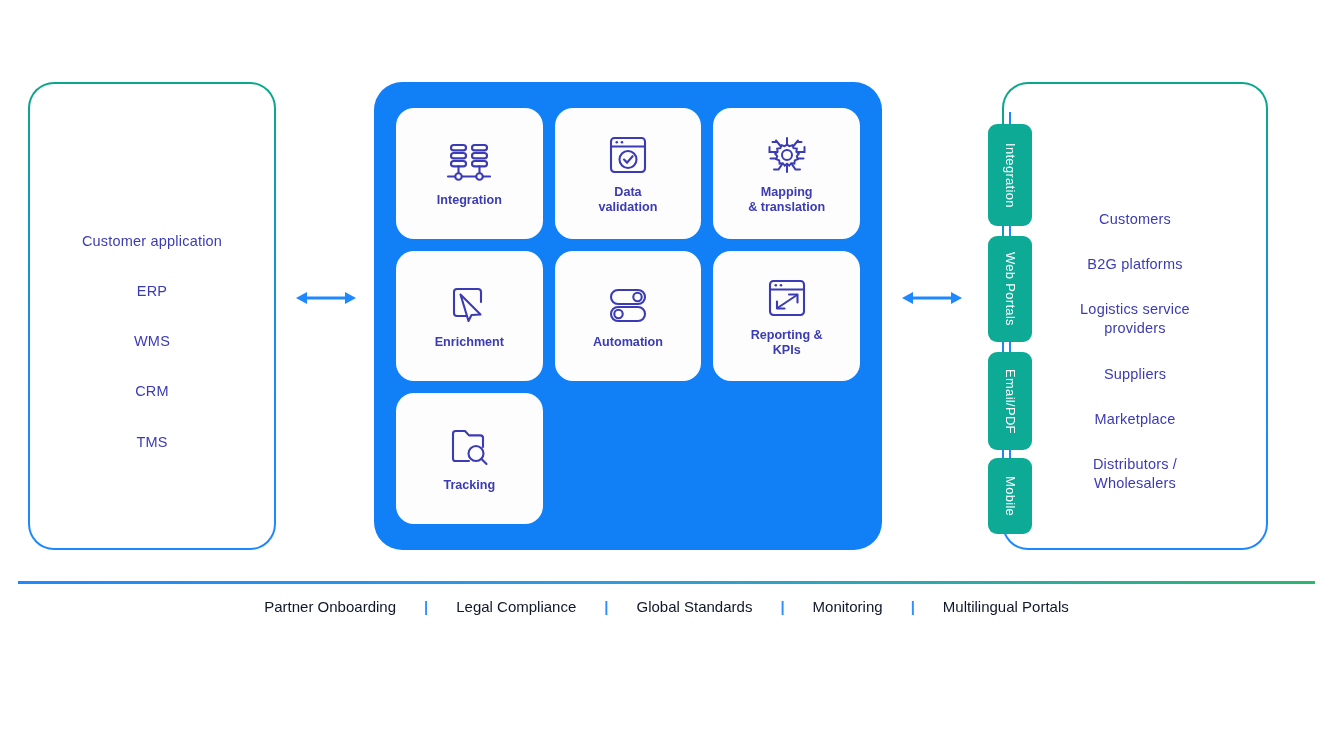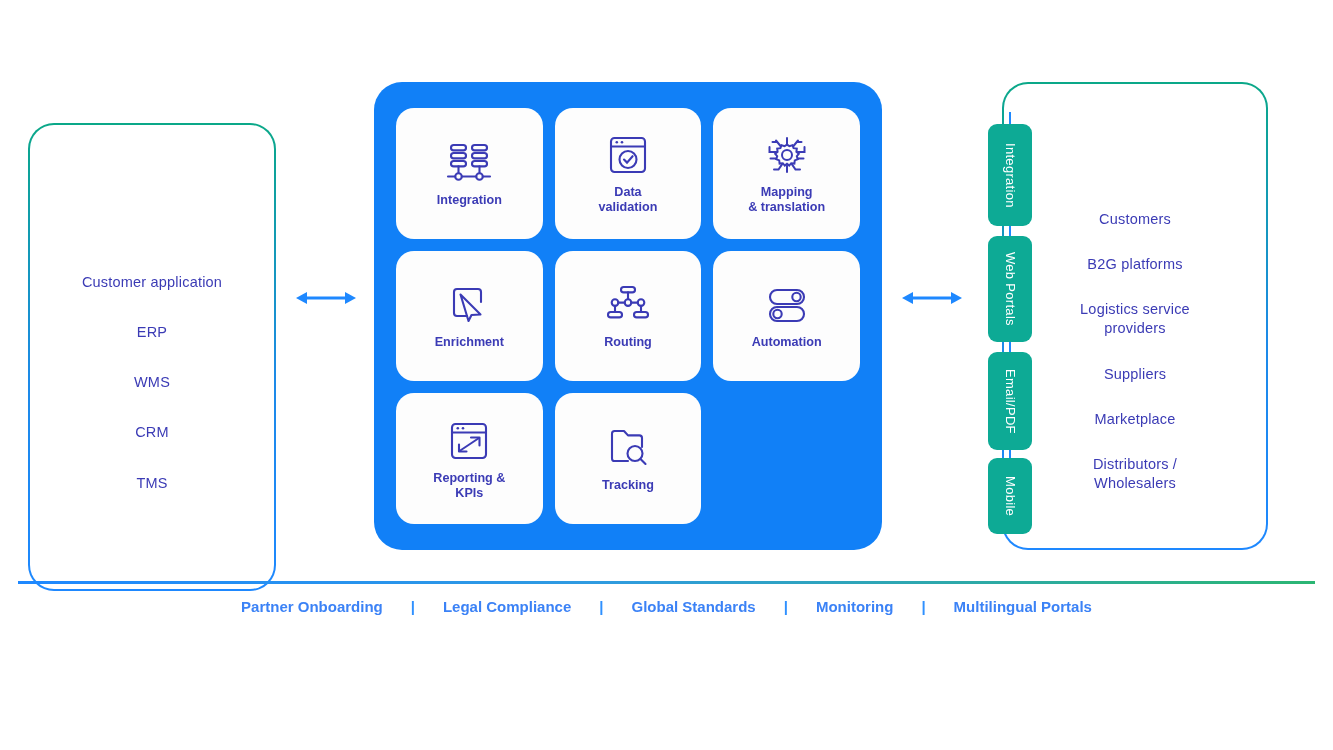--- a/index.html
+++ b/index.html
@@ -13,21 +13,21 @@
 
   
   .side-panel {
     position:absolute;
     border-radius:26px;
     background:
       linear-gradient(#fff,#fff) padding-box,
       linear-gradient(180deg,#0aa888 0%, #1d8ae8 55%, #1e88ff 100%) border-box;
     border:2px solid transparent;
   }
-  #left-panel  { left:28px;  top:82px; width:248px; height:468px;margin-top:41px; }
+  #left-panel  { left:28px;  top:82px; width:248px; height:468px; }
   #right-panel { left:1002px;top:82px; width:266px; height:468px; }
 
   .panel-list {
     position:absolute; left:0; right:0;
     display:flex; flex-direction:column;
     align-items:center;
   }
   .panel-item {
     color:#3b3bb5;
     font-size:14.5px;
@@ -99,23 +99,23 @@
   #divider {
     position:absolute; left:18px; top:581px;
     width:1297px; height:3px;
     background:linear-gradient(90deg,#1e88ff 0%, #2f9be0 45%, #2bb673 100%);
   }
   #footer {
     position:absolute; left:0; top:598px; width:1333px;
     display:flex; align-items:center; justify-content:center;
   }
   #footer .foot-item {
-    color:#3b82f6;
+    color:#0f172a;
     font-size:15px;
-    font-weight:bold;
+    font-weight:normal;
     padding:0 28px;
     white-space:nowrap;
   }
   #footer .foot-sep {
     color:#2f90ff;
     font-size:15px;
     font-weight:bold;
   }
 </style>
 </head>
@@ -195,36 +195,20 @@
     </div>
 
     <div class="feature-card">
       <svg class="ficon" viewBox="0 0 48 48" fill="none" stroke="#3b3bb5" stroke-width="2.1" stroke-linecap="round" stroke-linejoin="round">
         <path d="M36 21 V11 a3 3 0 0 0 -3 -3 H12 a3 3 0 0 0 -3 3 v21 a3 3 0 0 0 3 3 h10"></path>
         <path d="M16.5 15.5 L36.5 35.5 L27.5 36 L24.5 42 Z" transform="translate(-1,-2)"></path>
       </svg>
       <div class="flabel">Enrichment</div>
     </div>
 
-    <div class="feature-card">
-      <svg class="ficon" viewBox="0 0 48 48" fill="none" stroke="#3b3bb5" stroke-width="2.1" stroke-linecap="round">
-        <rect x="17" y="6" width="14" height="5.4" rx="2.7"></rect>
-        <line x1="24" y1="11.4" x2="24" y2="18"></line>
-        <circle cx="24" cy="21.6" r="3.3"></circle>
-        <circle cx="11" cy="21.6" r="3.3"></circle>
-        <circle cx="37" cy="21.6" r="3.3"></circle>
-        <line x1="14.3" y1="21.6" x2="20.7" y2="21.6"></line>
-        <line x1="27.3" y1="21.6" x2="33.7" y2="21.6"></line>
-        <line x1="11" y1="24.9" x2="11" y2="31"></line>
-        <line x1="37" y1="24.9" x2="37" y2="31"></line>
-        <rect x="4" y="31" width="14" height="5.4" rx="2.7"></rect>
-        <rect x="30" y="31" width="14" height="5.4" rx="2.7"></rect>
-      </svg>
-      <div class="flabel">Routing</div>
-    </div>
 
 
     <div class="feature-card">
       <svg class="ficon" viewBox="0 0 48 48" fill="none" stroke="#3b3bb5" stroke-width="2.1">
         <rect x="7" y="9" width="34" height="14" rx="7"></rect>
         <circle cx="33.5" cy="16" r="4.2"></circle>
         <rect x="7" y="26" width="34" height="14" rx="7"></rect>
         <circle cx="14.5" cy="33" r="4.2"></circle>
       </svg>
       <div class="flabel">Automation</div>

